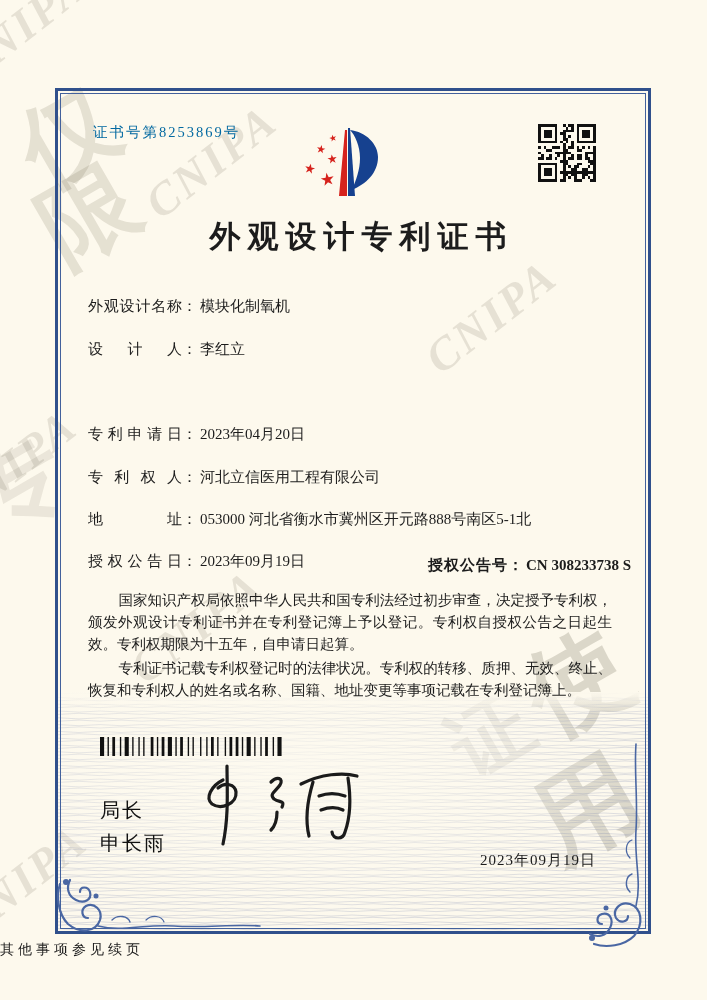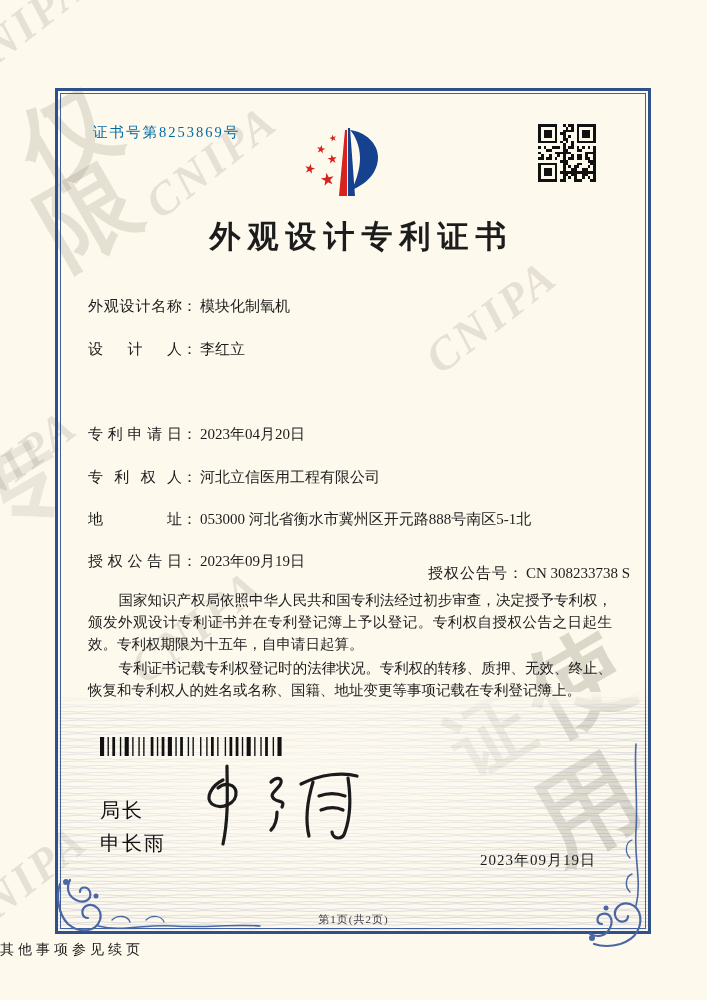--- a/index.html
+++ b/index.html
@@ -52,21 +52,21 @@
   .st3{left:8px;top:42px;font-size:13px;transform:rotate(12deg);}
   .st4{left:24px;top:51px;font-size:17px;transform:rotate(-10deg);}
   .logo-mark{position:absolute;left:42px;top:4px;}
   .qr{left:538px;top:124px;width:58px;height:58px;z-index:5;}
   .title{left:55px;top:216px;width:597px;text-align:center;font-size:31px;font-weight:700;
          letter-spacing:7px;z-index:5;margin-left:8px;}
   .row{left:88px;width:528px;font-size:15px;z-index:5;white-space:nowrap;}
   .r0{top:297px}.r1{top:340px}.r2{top:382px}.r3{top:425px}.r4{top:468px}.r5{top:510px}.r6{top:552px}
   .lbl{display:inline-block;width:94px;text-align:justify;text-align-last:justify;vertical-align:bottom;}
   .colon{margin-right:3px;}
-  .grant2{position:absolute;left:340px;top:12px;}
+  .grant2{position:absolute;left:340px;top:4px;font-weight:bold;}
   .grant2 .lbl2{letter-spacing:1px;}
   .para{left:88px;width:524px;font-size:14.5px;line-height:22px;text-align:justify;
         text-indent:2.1em;z-index:5;}
   .p0{top:589px}.p1{top:657px}
   .barcode{left:100px;top:737px;width:185px;height:19px;z-index:5;}
   .signer{left:100px;font-size:20px;font-family:"Liberation Sans","DejaVu Sans",sans-serif;
           color:#111;z-index:5;letter-spacing:2px;}
   .sg0{top:797px}.sg1{top:830px}
   .sig{left:185px;top:760px;width:190px;height:90px;z-index:5;}
   .date{left:480px;top:851px;font-size:15px;letter-spacing:1px;z-index:5;}
@@ -356,16 +356,15 @@
       <path d="M92,52 C92,60 90,66 86,70"></path>
       <path d="M116,24 C136,14 158,12 172,16"></path>
       <path d="M128,22 C122,42 120,60 124,76"></path>
       <path d="M163,18 C166,38 165,58 160,72 C158,80 148,80 147,72"></path>
       <path d="M134,36 C142,33 152,33 160,36"></path>
       <path d="M136,50 C144,47 152,47 158,50"></path>
     </g>
   </svg>
 
   <div class="abs date">2023年09月19日</div>
-  <div class="abs pageinfo">第1页(共2页)</div>
   <div class="abs contnote">其他事项参见续页</div>
 
 </div>
 
 </body></html>

